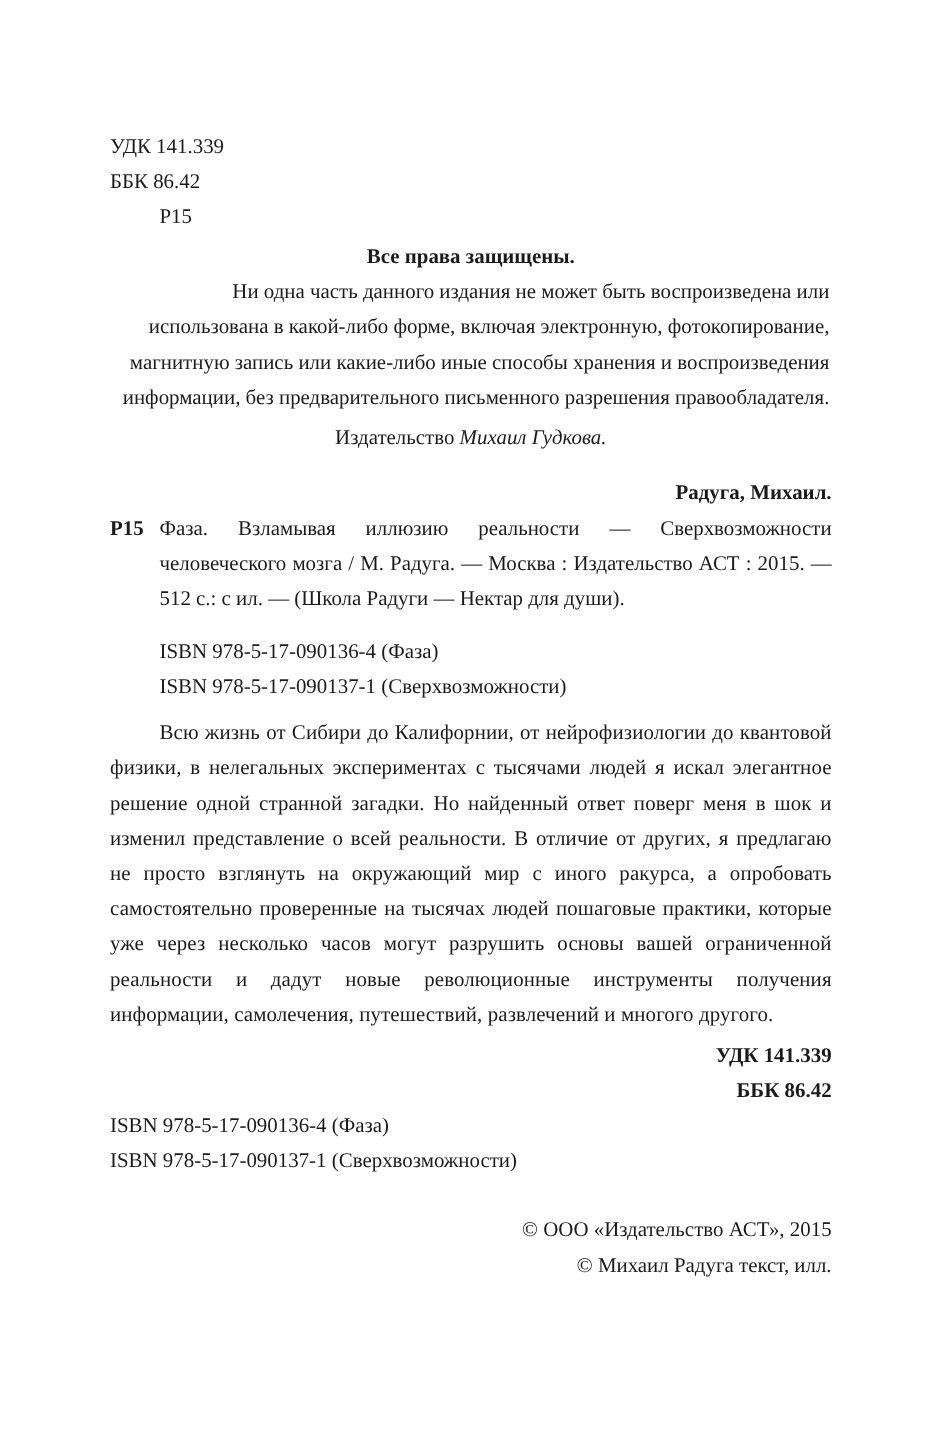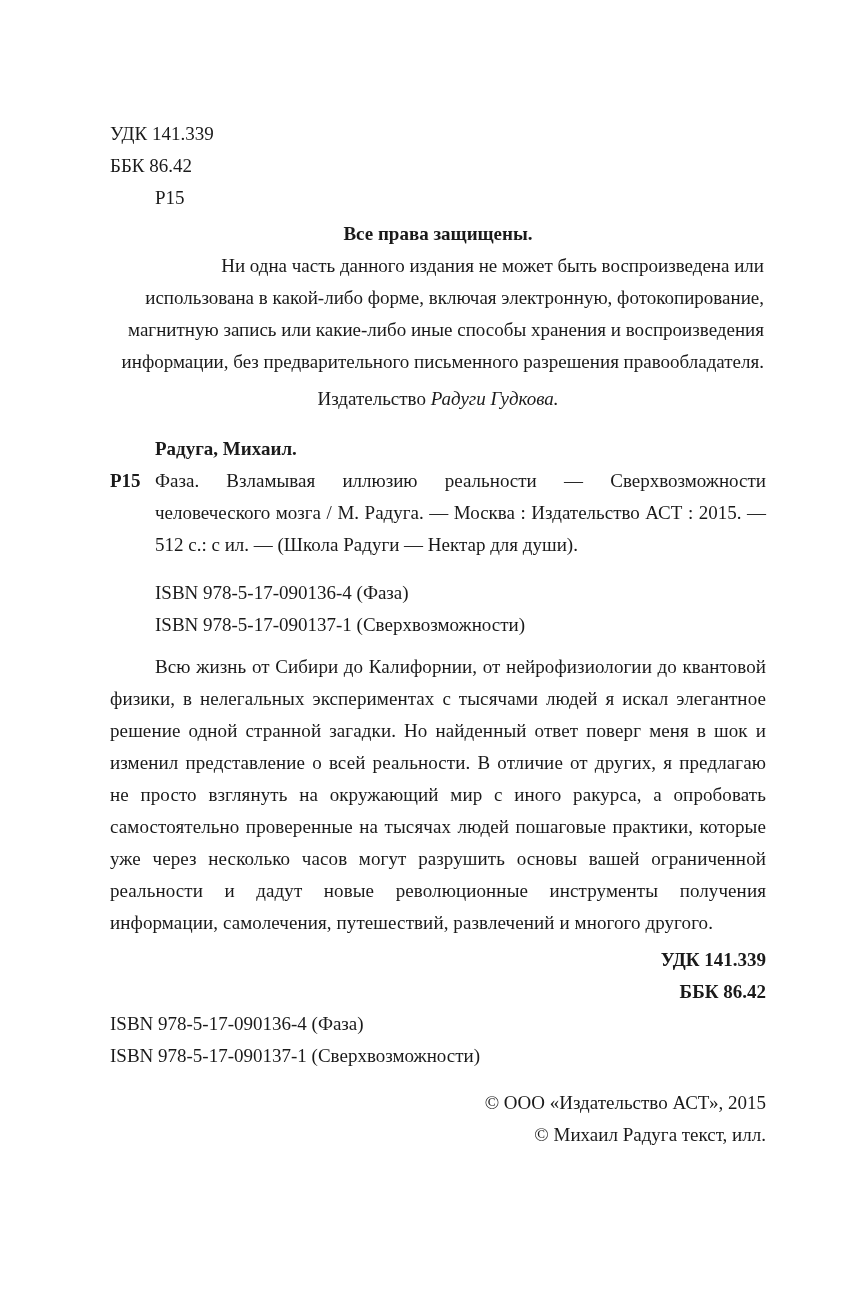--- a/index.html
+++ b/index.html
@@ -11,21 +11,21 @@
     width: 845px;
     height: 1312px;
     position: relative;
     font-family: "Liberation Serif", "DejaVu Serif", serif;
     color: #1a1a1a;
     -webkit-font-smoothing: antialiased;
   }
   .page {
     position: absolute;
     top: 118px;
-    left: 110px;
+    left: 100px;
     width: 656px;
     font-size: 19px;
     line-height: 32px;
   }
   .top-codes div {
     white-space: pre;
   }
   .top-code-r15 {
     padding-left: 45px;
   }
@@ -44,20 +44,21 @@
     margin-top: 5px;
     text-align: center;
   }
   .illustrations .name {
     font-style: italic;
   }
   .author-heading {
     margin-top: 18px;
     font-weight: bold;
     padding-left: 45px;
+    text-align: right;
   }
   .catalog-row {
     display: flex;
   }
   .catalog-code {
     width: 45px;
     flex: 0 0 45px;
     font-weight: bold;
   }
   .catalog-entry {
@@ -76,42 +77,42 @@
   }
   .udk-bottom {
     margin-top: 5px;
     text-align: right;
     font-weight: bold;
   }
   .isbn-bottom {
     margin-top: 0;
   }
   .copyright {
-    margin-top: 15px;
+    margin-top: 31px;
     text-align: right;
   }
 </style>
 </head>
 <body>
 
 <div class="page">
 
   <div class="top-codes">
     <div>УДК 141.339</div>
     <div>ББК 86.42</div>
     <div class="top-code-r15">Р15</div>
   </div>
 
   <div class="rights-block">
     <div class="rights-title">Все права защищены.</div>
     <div class="rights-body">Ни одна часть данного издания не может быть воспроизведена или использована в какой-либо форме, включая электронную, фотокопирование, магнитную запись или какие-либо иные способы хранения и воспроизведения информации, без предварительного письменного разрешения правообладателя.</div>
   </div>
 
   <div class="illustrations">
-    <span>Издательство </span><span class="name">Радуги Гудкова.</span>
+    <span>Издательство </span><span class="name">Михаил Гудкова.</span>
   </div>
 
   <div class="author-heading">Радуга, Михаил.</div>
 
   <div class="catalog-row">
     <div class="catalog-code">Р15</div>
     <div class="catalog-entry">Фаза. Взламывая иллюзию реальности — Сверхвозможности человеческого  мозга / М. Радуга. — Москва : Издательство АСТ : 2015. — 512 с.: с ил. — (Школа Радуги — Нектар для души).</div>
   </div>
 
   <div class="isbn-block">

